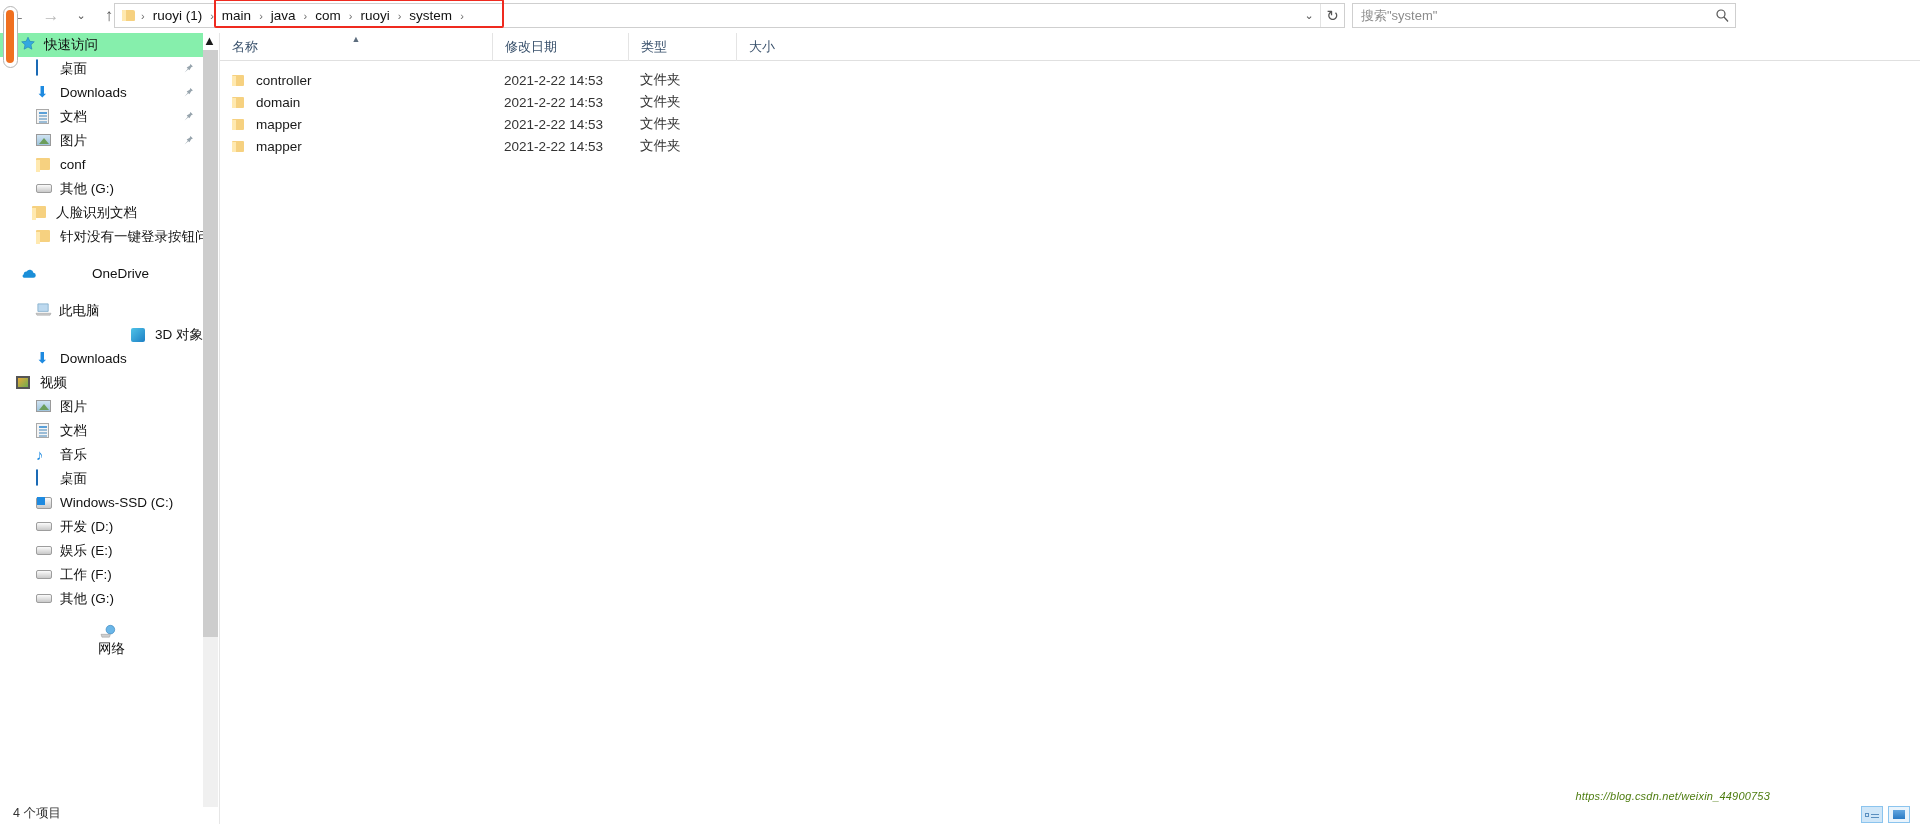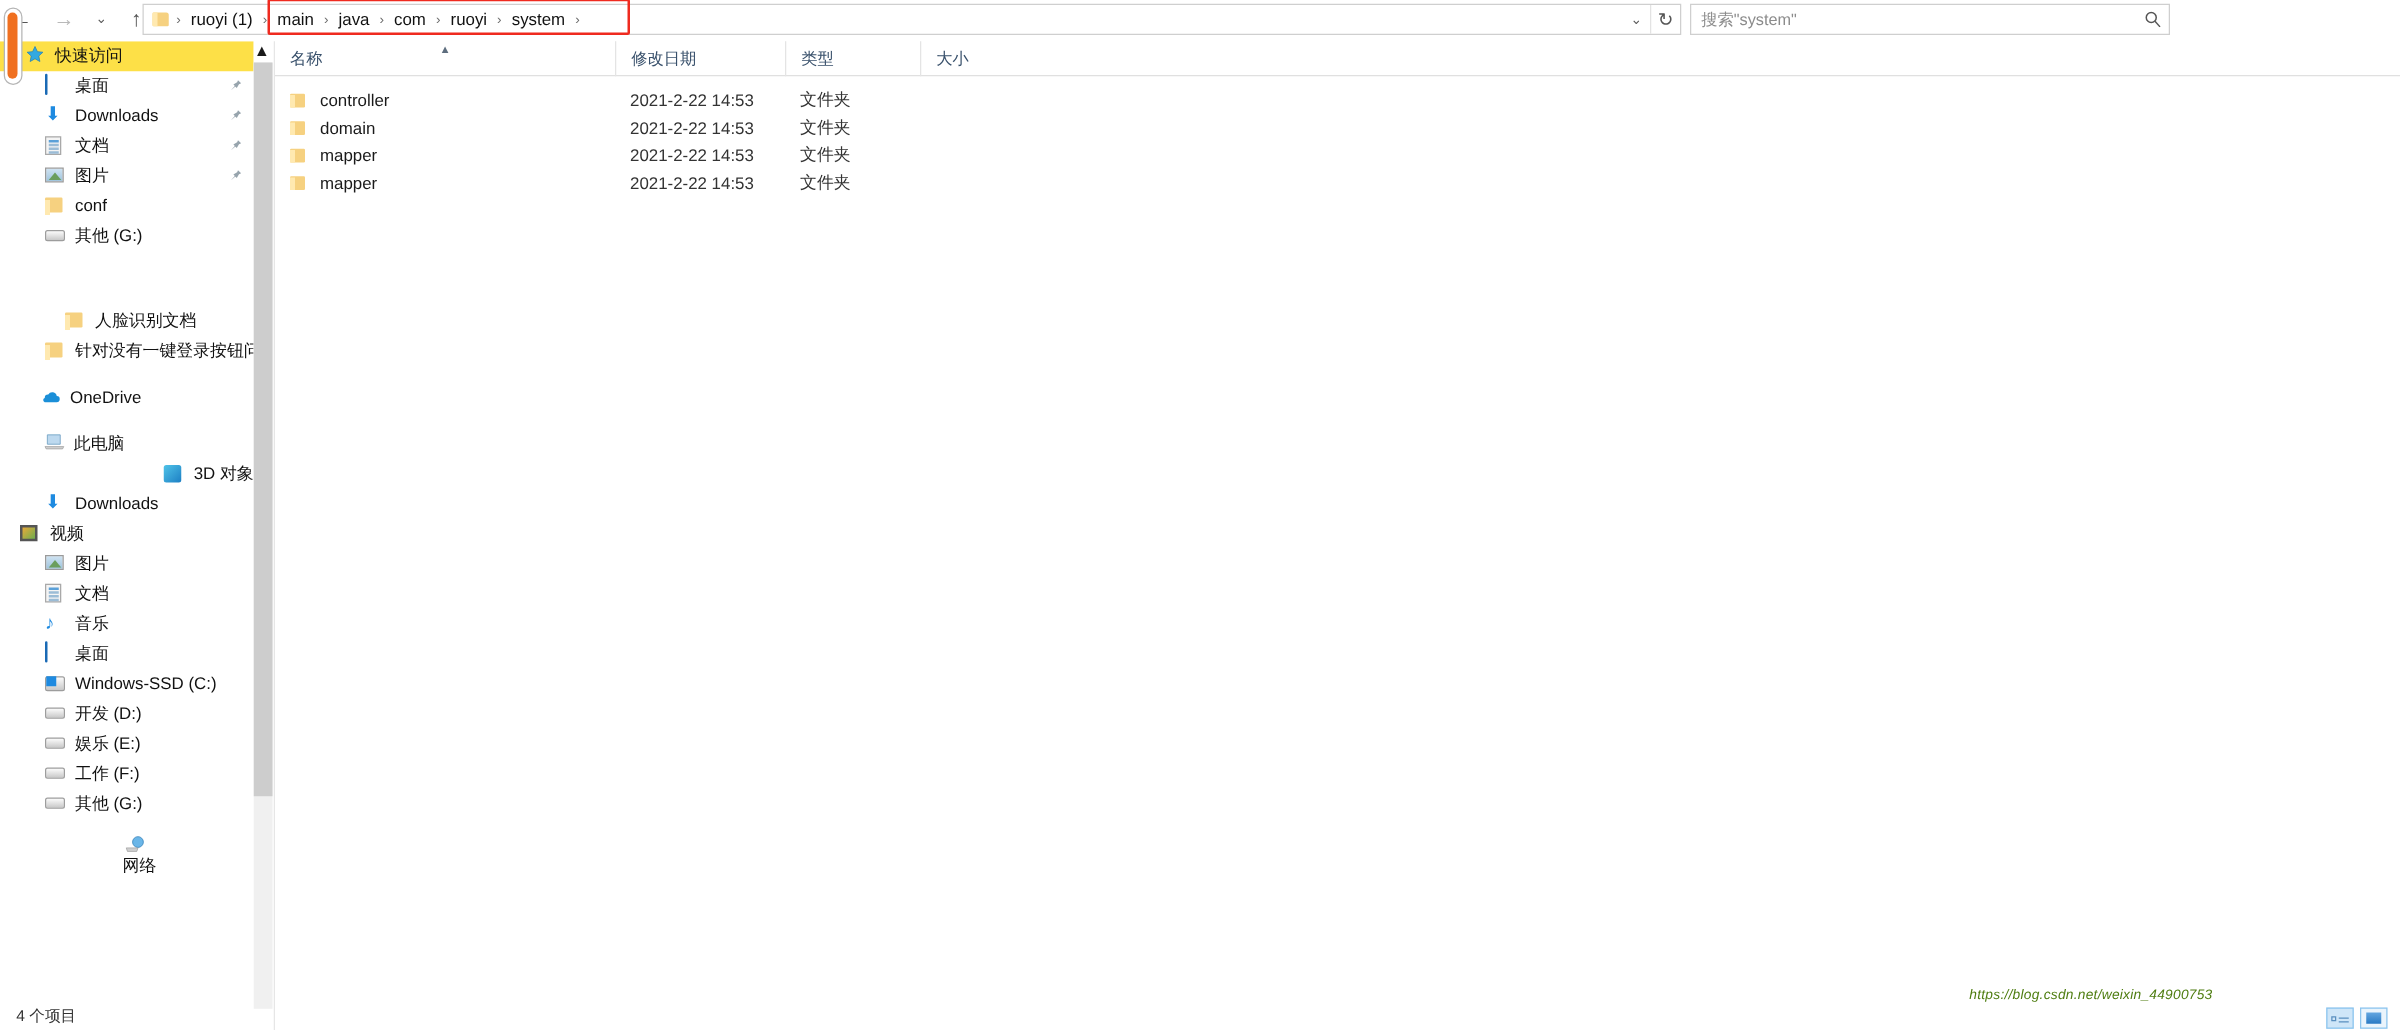--- a/index.html
+++ b/index.html
@@ -75,21 +75,21 @@
 
   
   .sidebar {
     position:absolute; left:0; top:33px; width:203px; height:791px;
     background:#ffffff; overflow:hidden;
   }
   .sb-item {
     height:24px; display:flex; align-items:center; position:relative;
     font-size:13.5px; color:#111; white-space:nowrap;
   }
-  .sb-item.sel { background:#fde047; }
+  .sb-item.sel { background:#86efac; }
   .sb-ico { width:18px; height:18px; margin-right:6px; flex:0 0 18px; position:relative;}
   .sb-label { line-height:1; }
   .sb-pin {
     position:absolute; right:9px; top:6px; width:11px; height:11px;
     color:#97a4ad; font-size:11px; line-height:11px;
   }
   .sb-gap { height:13px; }
 
   
   .ic-star { width:16px;height:16px;}
@@ -268,34 +268,34 @@
             <span class="ic-folder" style="display:block;position:relative;"></span>
           </span>
           <span class="sb-label">conf</span>
         </div>
         <div class="sb-item" style="padding-left: 36px;">
           <span class="sb-ico">
             <span class="ic-drive" style="display:block;"></span>
           </span>
           <span class="sb-label">其他 (G:)</span>
         </div>
-        <div class="sb-item" style="padding-left: 52px; margin-top: 44px;">
+        <div class="sb-item" style="padding-left: 32px;">
           <span class="sb-ico">
             <span class="ic-folder" style="display:block;position:relative;"></span>
           </span>
           <span class="sb-label">人脸识别文档</span>
         </div>
         <div class="sb-item" style="padding-left: 36px;">
           <span class="sb-ico">
             <span class="ic-folder" style="display:block;position:relative;"></span>
           </span>
           <span class="sb-label">针对没有一键登录按钮问题</span>
         </div>
         <div class="sb-gap"></div>
-        <div class="sb-item" style="padding-left: 32px;">
+        <div class="sb-item" style="padding-left: 20px; gap: 48px;">
           <span class="sb-ico"><svg viewBox="0 0 18 18" width="17" height="17">
               <path d="M4 13.5h10a2.6 2.6 0 0 0 .2-5.2A3.9 3.9 0 0 0 7 7a2.9 2.9 0 0 0-3 2.9A1.9 1.9 0 0 0 4 13.5z" fill="#1b8fd8"></path>
             </svg></span>
           <span class="sb-label">OneDrive</span>
         </div>
         <div class="sb-gap"></div>
         <div class="sb-item" style="padding-left: 20px; margin-left: 15px;">
           <span class="sb-ico"><svg viewBox="0 0 18 16" width="17" height="15">
               <path d="M3 2h11v8H3z" fill="#bdd9ef" stroke="#7aa7c7" stroke-width=".8"></path>
               <path d="M1 12h16l-1 2H2z" fill="#cfcfcf" stroke="#9c9c9c" stroke-width=".6"></path>

